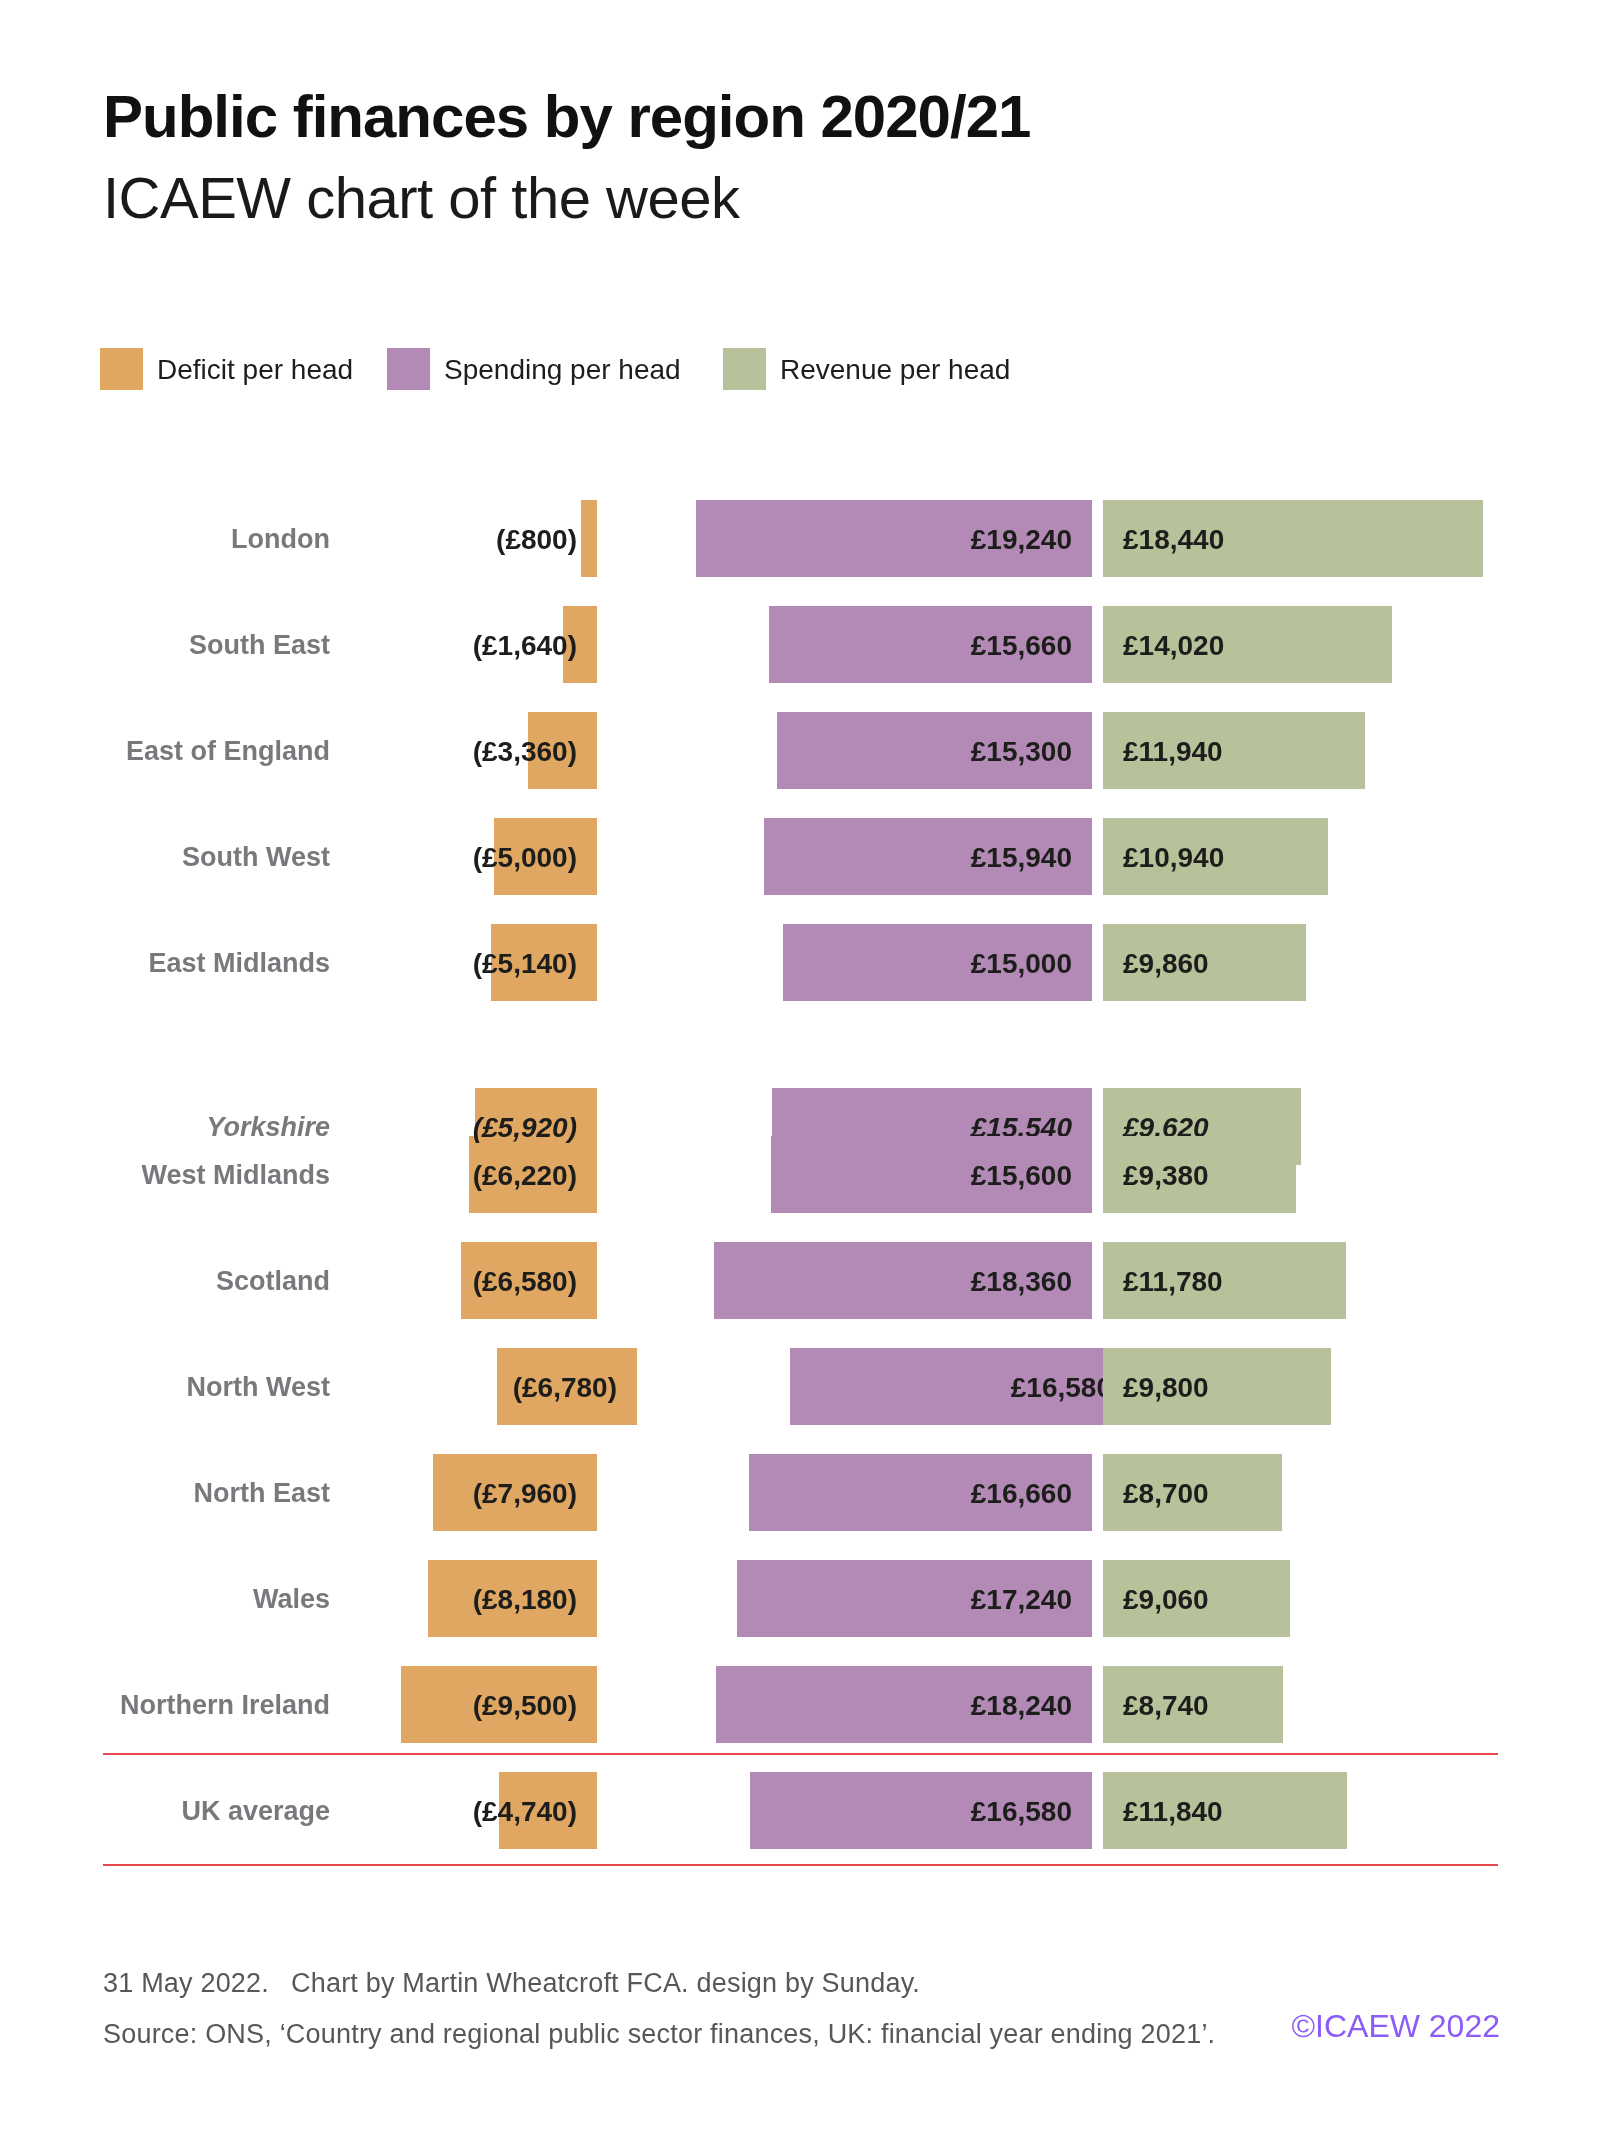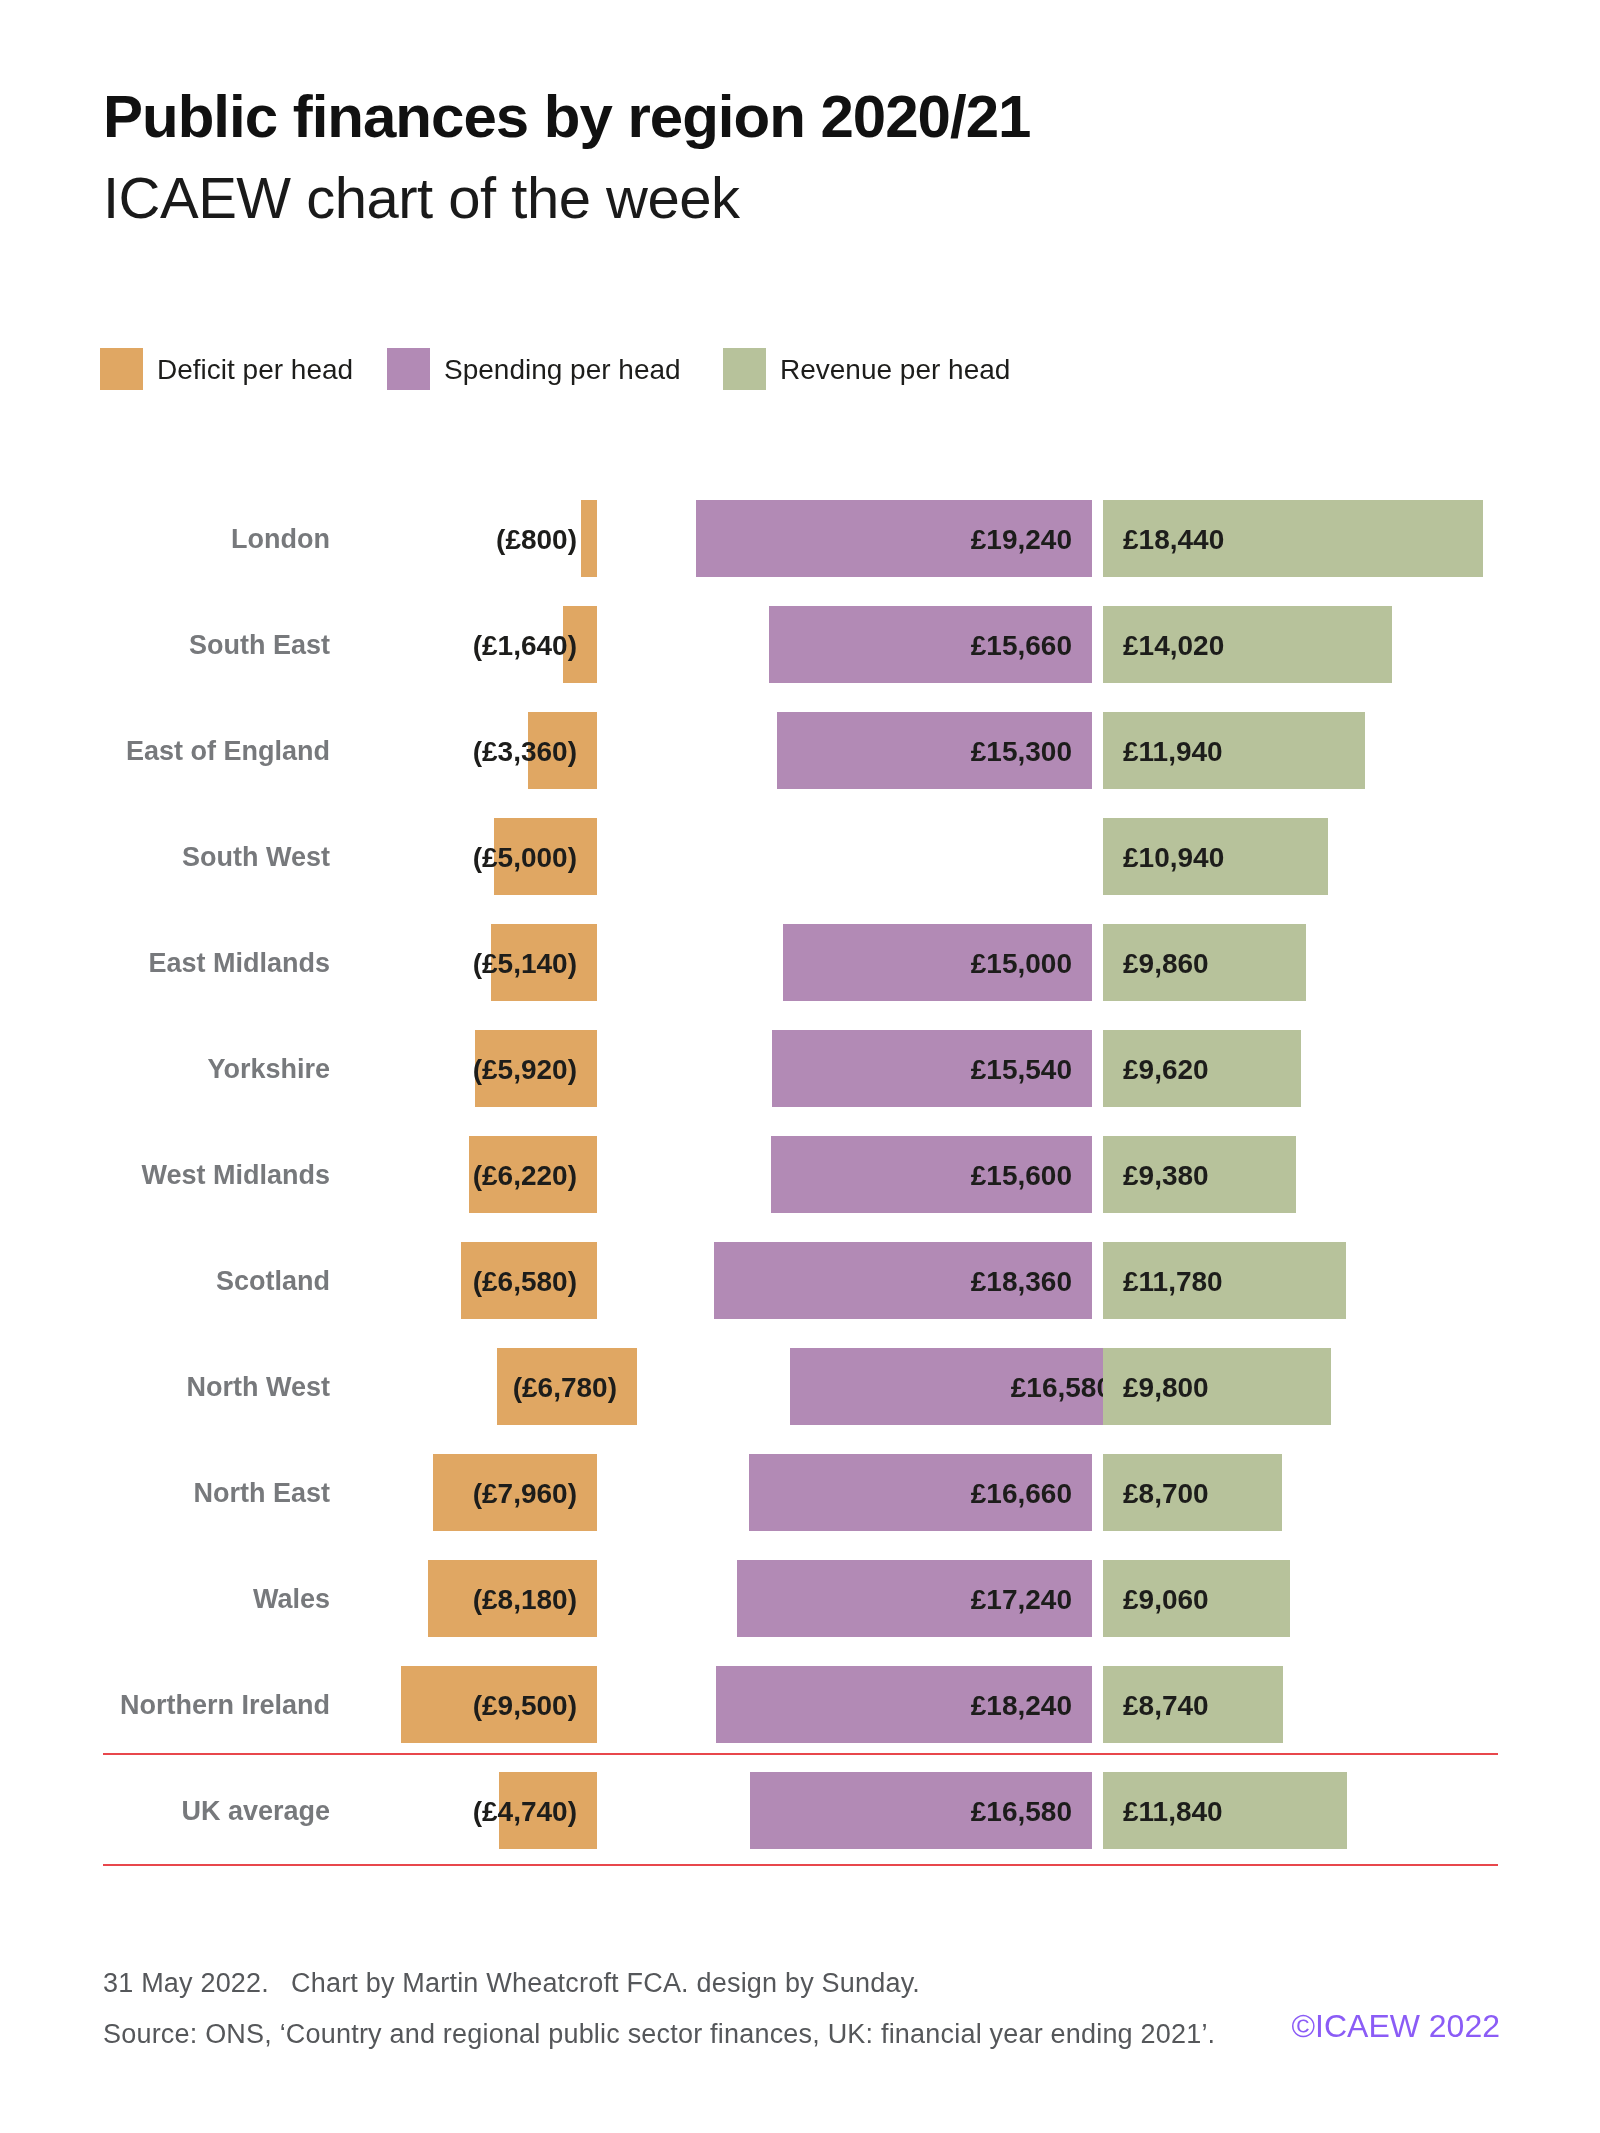--- a/index.html
+++ b/index.html
@@ -131,38 +131,41 @@
       </div>
       <div class="bar revenue-bar" style="width: 262px; background: rgb(183, 194, 155);">
         <span class="bar-value">£11,940</span>
       </div>
     </div>
 
     <div class="row" style="top: 818px;">
       <div class="region-label">South West</div>
       <div class="bar deficit-bar" style="width: 103px; background: rgb(224, 167, 99);"></div>
       <div class="deficit-value">(£5,000)</div>
+      <div class="bar spending-bar" style="width: 328px; background: rgb(178, 138, 181);">
+        <span class="bar-value">£15,940</span>
+      </div>
       <div class="bar revenue-bar" style="width: 225px; background: rgb(183, 194, 155);">
         <span class="bar-value">£10,940</span>
       </div>
     </div>
 
     <div class="row" style="top: 924px;">
       <div class="region-label">East Midlands</div>
       <div class="bar deficit-bar" style="width: 106px; background: rgb(224, 167, 99);"></div>
       <div class="deficit-value">(£5,140)</div>
       <div class="bar spending-bar" style="width: 309px; background: rgb(178, 138, 181);">
         <span class="bar-value">£15,000</span>
       </div>
       <div class="bar revenue-bar" style="width: 203px; background: rgb(183, 194, 155);">
         <span class="bar-value">£9,860</span>
       </div>
     </div>
 
-    <div class="row" style="top: 1030px;">
+    <div class="row" style="top: 1088px; font-style: italic;">
       <div class="region-label">Yorkshire</div>
       <div class="bar deficit-bar" style="width: 122px; background: rgb(224, 167, 99);"></div>
       <div class="deficit-value">(£5,920)</div>
       <div class="bar spending-bar" style="width: 320px; background: rgb(178, 138, 181);">
         <span class="bar-value">£15,540</span>
       </div>
       <div class="bar revenue-bar" style="width: 198px; background: rgb(183, 194, 155);">
         <span class="bar-value">£9,620</span>
       </div>
     </div>

